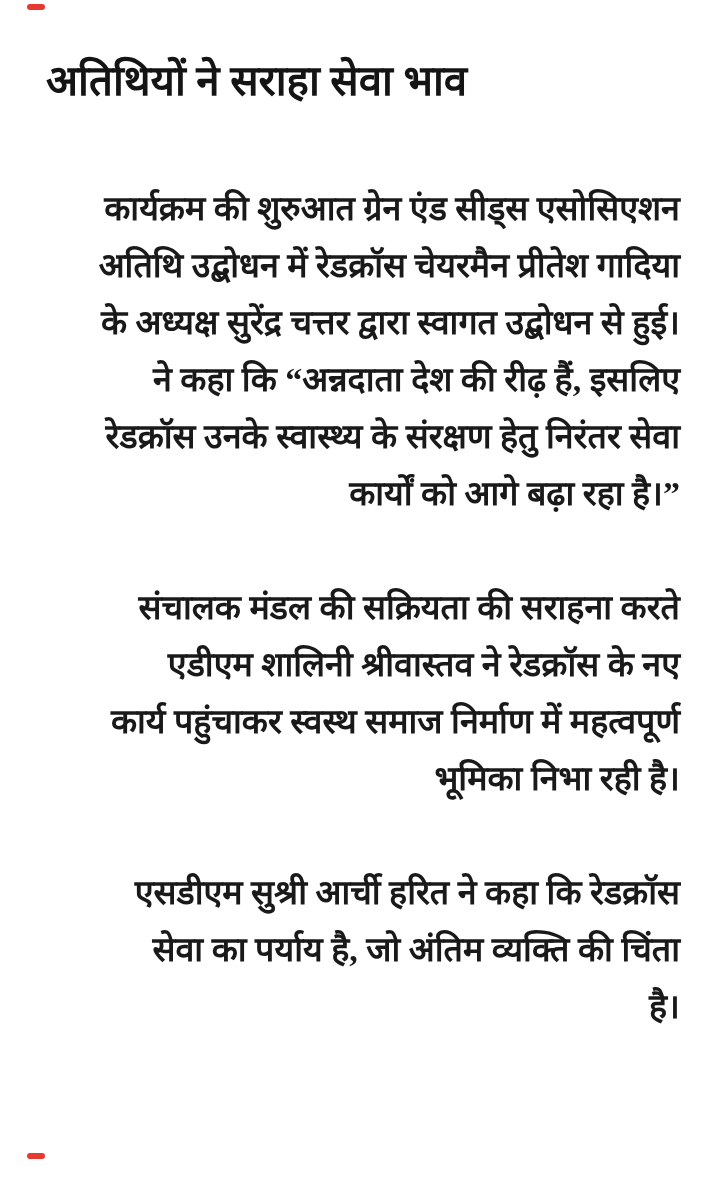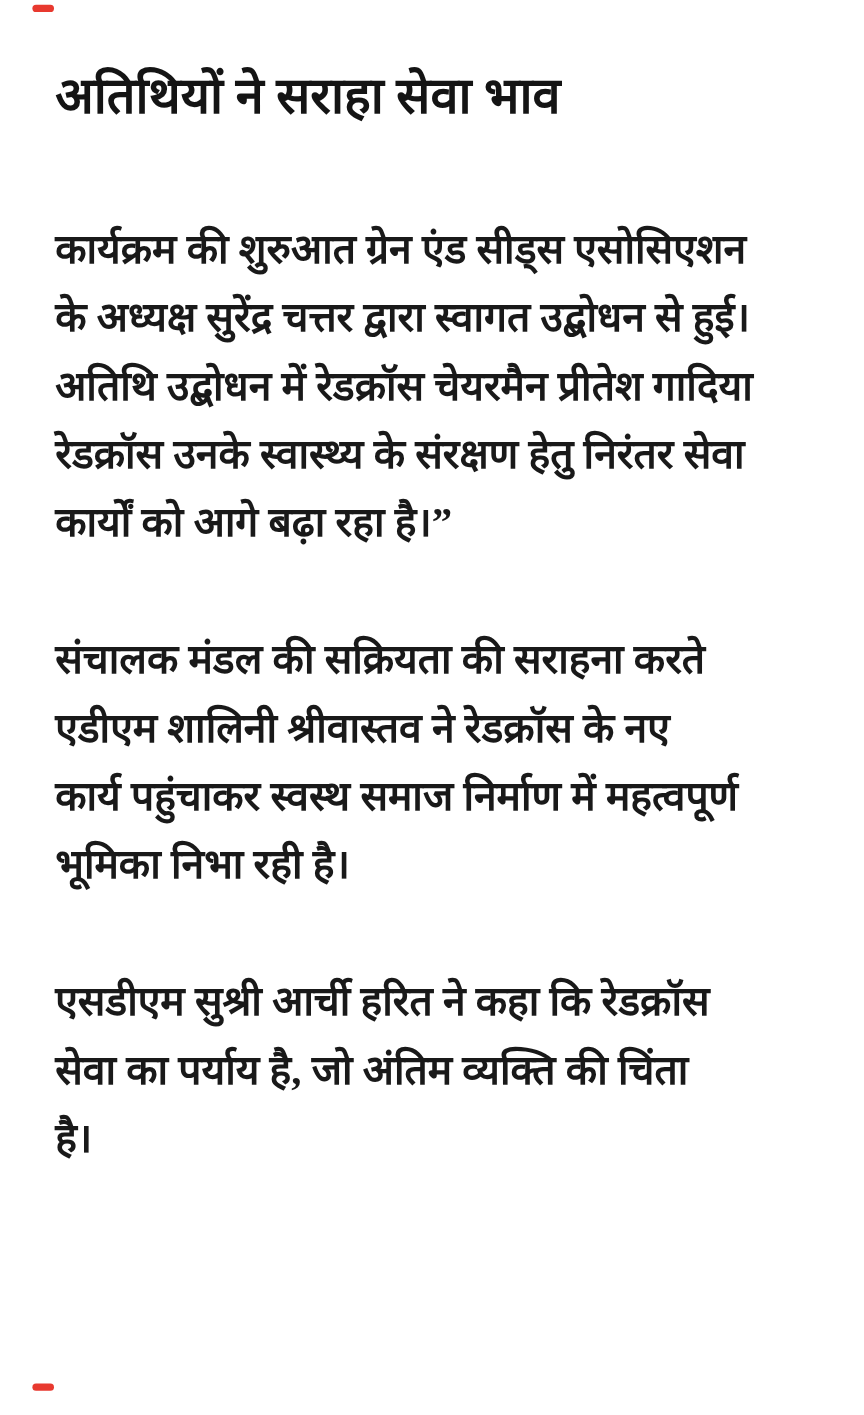--- a/index.html
+++ b/index.html
@@ -27,20 +27,21 @@
   }
   .paragraph {
     margin: 0 0 57px 0;
   }
   .text-line {
     font-size: 34px;
     line-height: 57px;
     font-weight: 600;
     white-space: nowrap;
     color: #191919;
+    text-align: right;
   }
   .red-marker {
     position: absolute;
     left: 27px;
     width: 18px;
     height: 6px;
     border-radius: 3px;
     background: #e8392f;
   }
   .red-marker.top { top: 4px; }
@@ -50,22 +51,23 @@
 <body>
 
 <div class="screen">
 
   <div class="red-marker top"></div>
 
   <h1 class="article-title">अतिथियों ने सराहा सेवा भाव</h1>
 
   <div class="paragraph">
     <div class="text-line">कार्यक्रम की शुरुआत ग्रेन एंड सीड्स एसोसिएशन</div>
+    <div class="text-line">अतिथि उद्बोधन में रेडक्रॉस चेयरमैन प्रीतेश गादिया</div>
     <div class="text-line">के अध्यक्ष सुरेंद्र चत्तर द्वारा स्वागत उद्बोधन से हुई।</div>
-    <div class="text-line">अतिथि उद्बोधन में रेडक्रॉस चेयरमैन प्रीतेश गादिया</div>
+    <div class="text-line">ने कहा कि “अन्नदाता देश की रीढ़ हैं, इसलिए</div>
     <div class="text-line">रेडक्रॉस उनके स्वास्थ्य के संरक्षण हेतु निरंतर सेवा</div>
     <div class="text-line">कार्यों को आगे बढ़ा रहा है।”</div>
   </div>
 
   <div class="paragraph">
     <div class="text-line">संचालक मंडल की सक्रियता की सराहना करते</div>
     <div class="text-line">एडीएम शालिनी श्रीवास्तव ने रेडक्रॉस के नए</div>
     <div class="text-line">कार्य पहुंचाकर स्वस्थ समाज निर्माण में महत्वपूर्ण</div>
     <div class="text-line">भूमिका निभा रही है।</div>
   </div>

